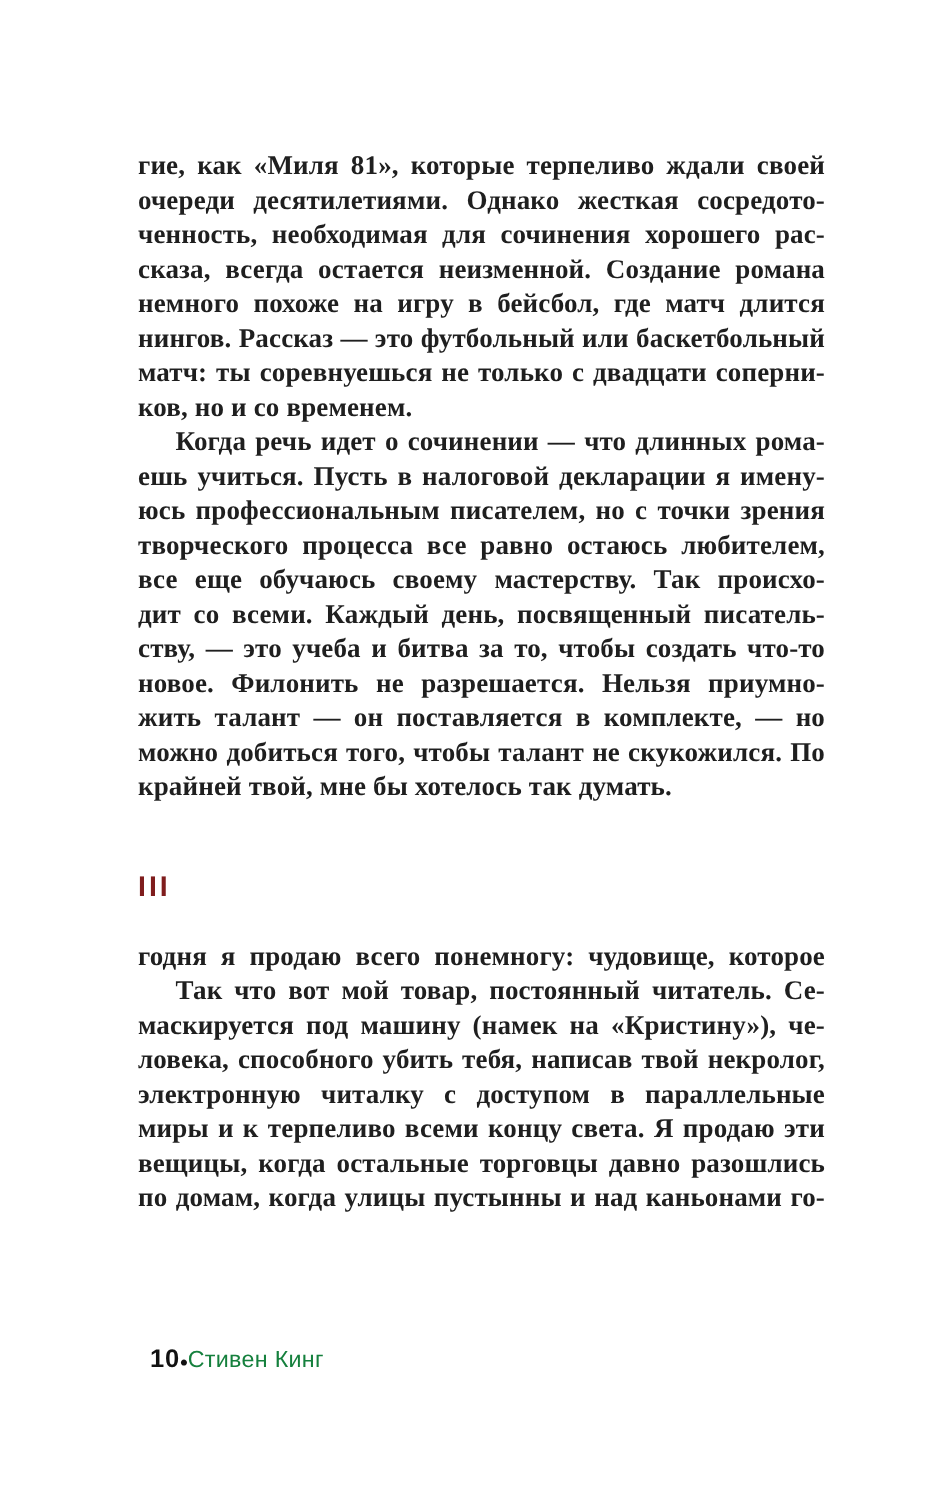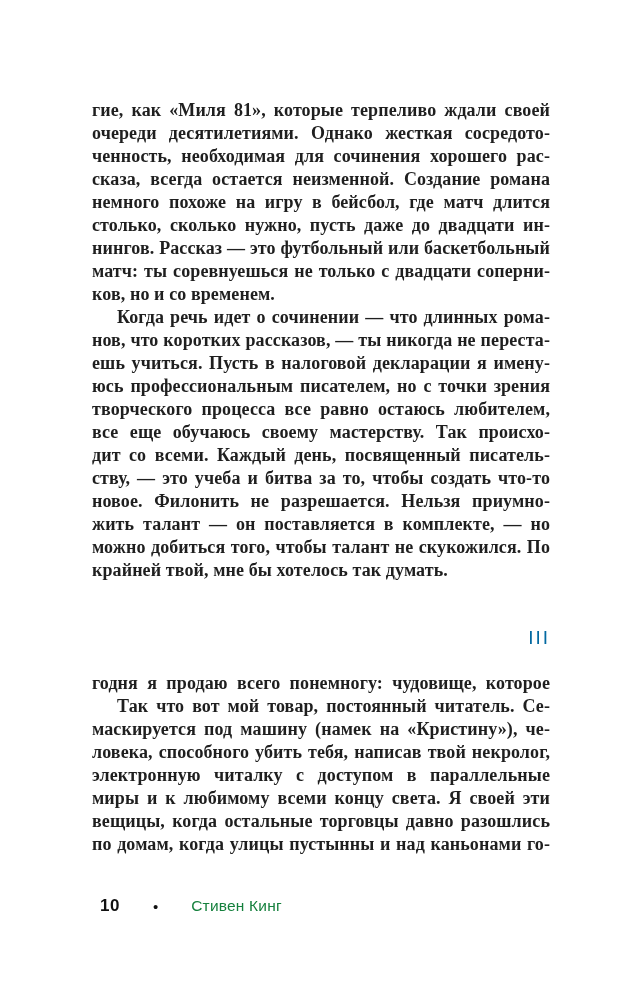--- a/index.html
+++ b/index.html
@@ -34,35 +34,35 @@
     font-weight: bold;
   }
   .line.end {
     text-align-last: left;
   }
   .line.indent {
     text-indent: 25px;
   }
   .section-heading {
     margin: 44px 0 23px 0;
-    text-align: right;
+    text-align: left;
     font-family: "Liberation Sans", sans-serif;
-    font-weight: normal;
+    font-weight: bold;
     font-size: 19px;
     line-height: 23px;
     letter-spacing: 2px;
-    color: #0369a1;
+    color: #7f1d1d;
   }
   .footer {
     position: absolute;
     left: 100px;
     top: 896px;
     display: flex;
-    align-items: center;
-    column-gap: 33px;
+    align-items: flex-end;
+    column-gap: 0;
     font-family: "Liberation Sans", sans-serif;
   }
   .page-num {
     font-weight: bold;
     font-size: 17px;
     color: #111111;
     letter-spacing: 0.5px;
   }
   .footer-bullet {
     font-size: 15px;
@@ -80,47 +80,45 @@
 
 <main class="page">
 
   <div class="text-block">
       <div class="paragraph">
         <div class="line">гие, как «Миля 81», которые терпеливо ждали своей</div>
         <div class="line">очереди десятилетиями. Однако жесткая сосредото-</div>
         <div class="line">ченность, необходимая для сочинения хорошего рас-</div>
         <div class="line">сказа, всегда остается неизменной. Создание романа</div>
         <div class="line">немного похоже на игру в бейсбол, где матч длится</div>
-        <div class="line">столько, сколько нужно, пусть даже до двадцати ин-</div>
         <div class="line">нингов. Рассказ — это футбольный или баскетбольный</div>
         <div class="line">матч: ты соревнуешься не только с двадцати соперни-</div>
         <div class="line end">ков, но и со временем.</div>
       </div>
       <div class="paragraph">
         <div class="line indent">Когда речь идет о сочинении — что длинных рома-</div>
-        <div class="line">нов, что коротких рассказов, — ты никогда не переста-</div>
         <div class="line">ешь учиться. Пусть в налоговой декларации я имену-</div>
         <div class="line">юсь профессиональным писателем, но с точки зрения</div>
         <div class="line">творческого процесса все равно остаюсь любителем,</div>
         <div class="line">все еще обучаюсь своему мастерству. Так происхо-</div>
         <div class="line">дит со всеми. Каждый день, посвященный писатель-</div>
         <div class="line">ству, — это учеба и битва за то, чтобы создать что-то</div>
         <div class="line">новое. Филонить не разрешается. Нельзя приумно-</div>
         <div class="line">жить талант — он поставляется в комплекте, — но</div>
         <div class="line">можно добиться того, чтобы талант не скукожился. По</div>
         <div class="line end">крайней твой, мне бы хотелось так думать.</div>
       </div>
       <div class="section-heading">III</div>
       <div class="paragraph">
         <div class="line">годня я продаю всего понемногу: чудовище, которое</div>
         <div class="line indent">Так что вот мой товар, постоянный читатель. Се-</div>
         <div class="line">маскируется под машину (намек на «Кристину»), че-</div>
         <div class="line">ловека, способного убить тебя, написав твой некролог,</div>
         <div class="line">электронную читалку с доступом в параллельные</div>
-        <div class="line">миры и к любимому всеми концу света. Я своей эти</div>
+        <div class="line">миры и к терпеливо всеми концу света. Я продаю эти</div>
         <div class="line">вещицы, когда остальные торговцы давно разошлись</div>
         <div class="line">по домам, когда улицы пустынны и над каньонами го-</div>
       </div>
     </div>
 
   <div class="footer">
     <span class="page-num">10</span>
     <span class="footer-bullet">•</span>
     <span class="footer-author">Стивен Кинг</span>
   </div>

